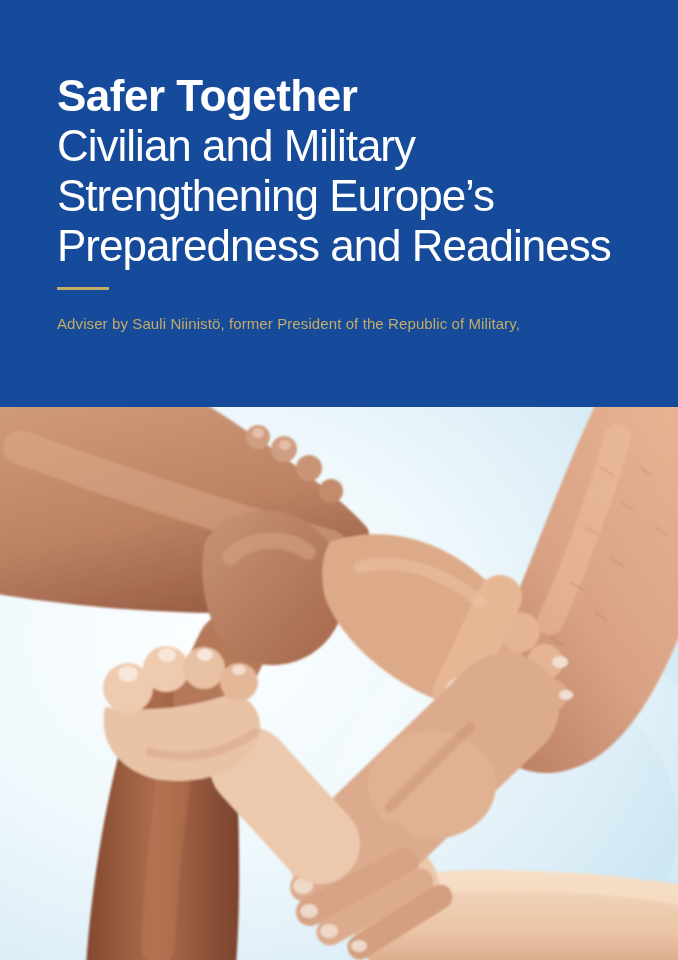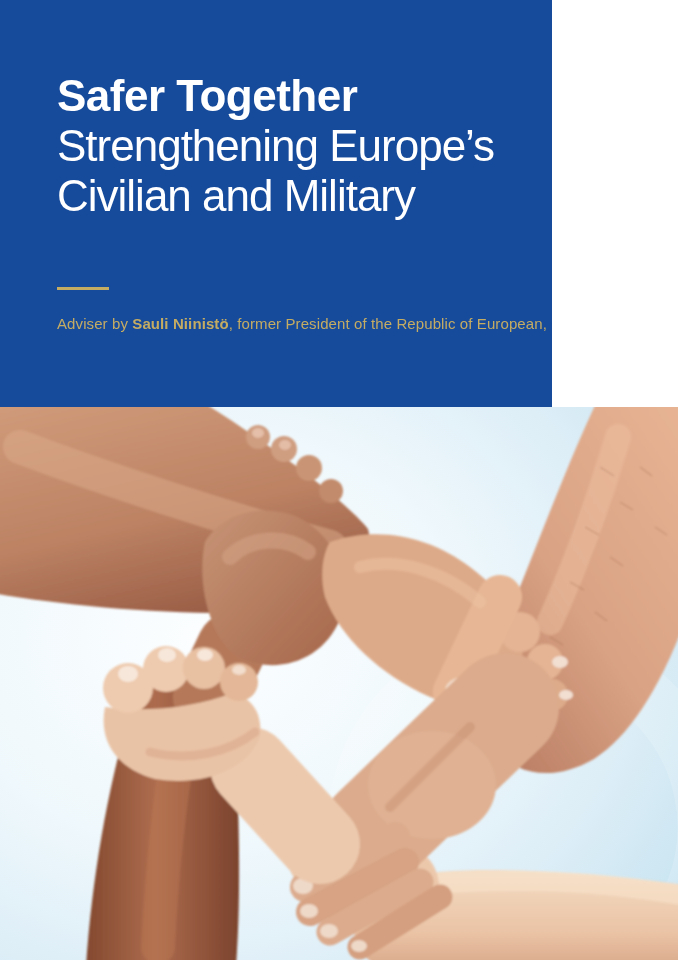--- a/index.html
+++ b/index.html
@@ -13,21 +13,21 @@
     position: relative;
     width: 678px;
     height: 960px;
     overflow: hidden;
     background: #ffffff;
     font-family: "Liberation Sans", "DejaVu Sans", sans-serif;
   }
   .banner {
     position: absolute;
     top: 0; left: 0;
-    width: 552px;
+    width: 678px;
     height: 407px;
     background: var(--banner-blue, #164a9b);
   }
   .title {
     position: absolute;
     left: 57px;
     top: 71px;
     margin: 0;
     padding: 0;
     color: var(--title-white, #ffffff);
@@ -50,44 +50,45 @@
     position: absolute;
     left: 57px;
     top: 314px;
     margin: 0;
     color: var(--accent-gold, #c5ac63);
     font-size: 15px;
     line-height: 20px;
     font-weight: 400;
     letter-spacing: 0.1px;
   }
-  .byline strong { font-weight: 700; }
+  .byline strong { font-weight: 400; }
   .photo {
     position: absolute;
     top: 407px; left: 0;
     width: 678px;
     height: 553px;
     line-height: 0;
   }
   .photo svg { display: block; }
 </style>
 </head>
 <body>
 
 <div class="page">
 
   <div class="banner">
     <h1 class="title">
       <span class="t-bold">Safer Together</span>
+      <span>Civilian and Military</span>
       <span>Strengthening Europe’s</span>
-      <span>Civilian and Military</span>
+      <span>Preparedness and Readiness</span>
     </h1>
     <div class="gold-rule"></div>
     <p class="byline">
-      <span>Adviser by </span><strong>Sauli Niinistö</strong><span>, former President of the Republic of European,</span><br>
+      <span>Adviser by </span><strong>Sauli Niinistö</strong><span>, former President of the Republic of Military,</span><br>
     </p>
   </div>
 
   <div class="photo" role="img" aria-label="Four arms with hands gripping each other's wrists forming a closed square, seen from below against a pale blue sky">
     <svg width="678" height="553" viewBox="0 0 678 553" xmlns="http://www.w3.org/2000/svg">
       <defs>
         <radialGradient id="sky" cx="30%" cy="42%" r="85%">
           <stop offset="0" stop-color="#fcfeff"></stop>
           <stop offset="0.45" stop-color="#eff8fc"></stop>
           <stop offset="0.75" stop-color="#ddeef7"></stop>

